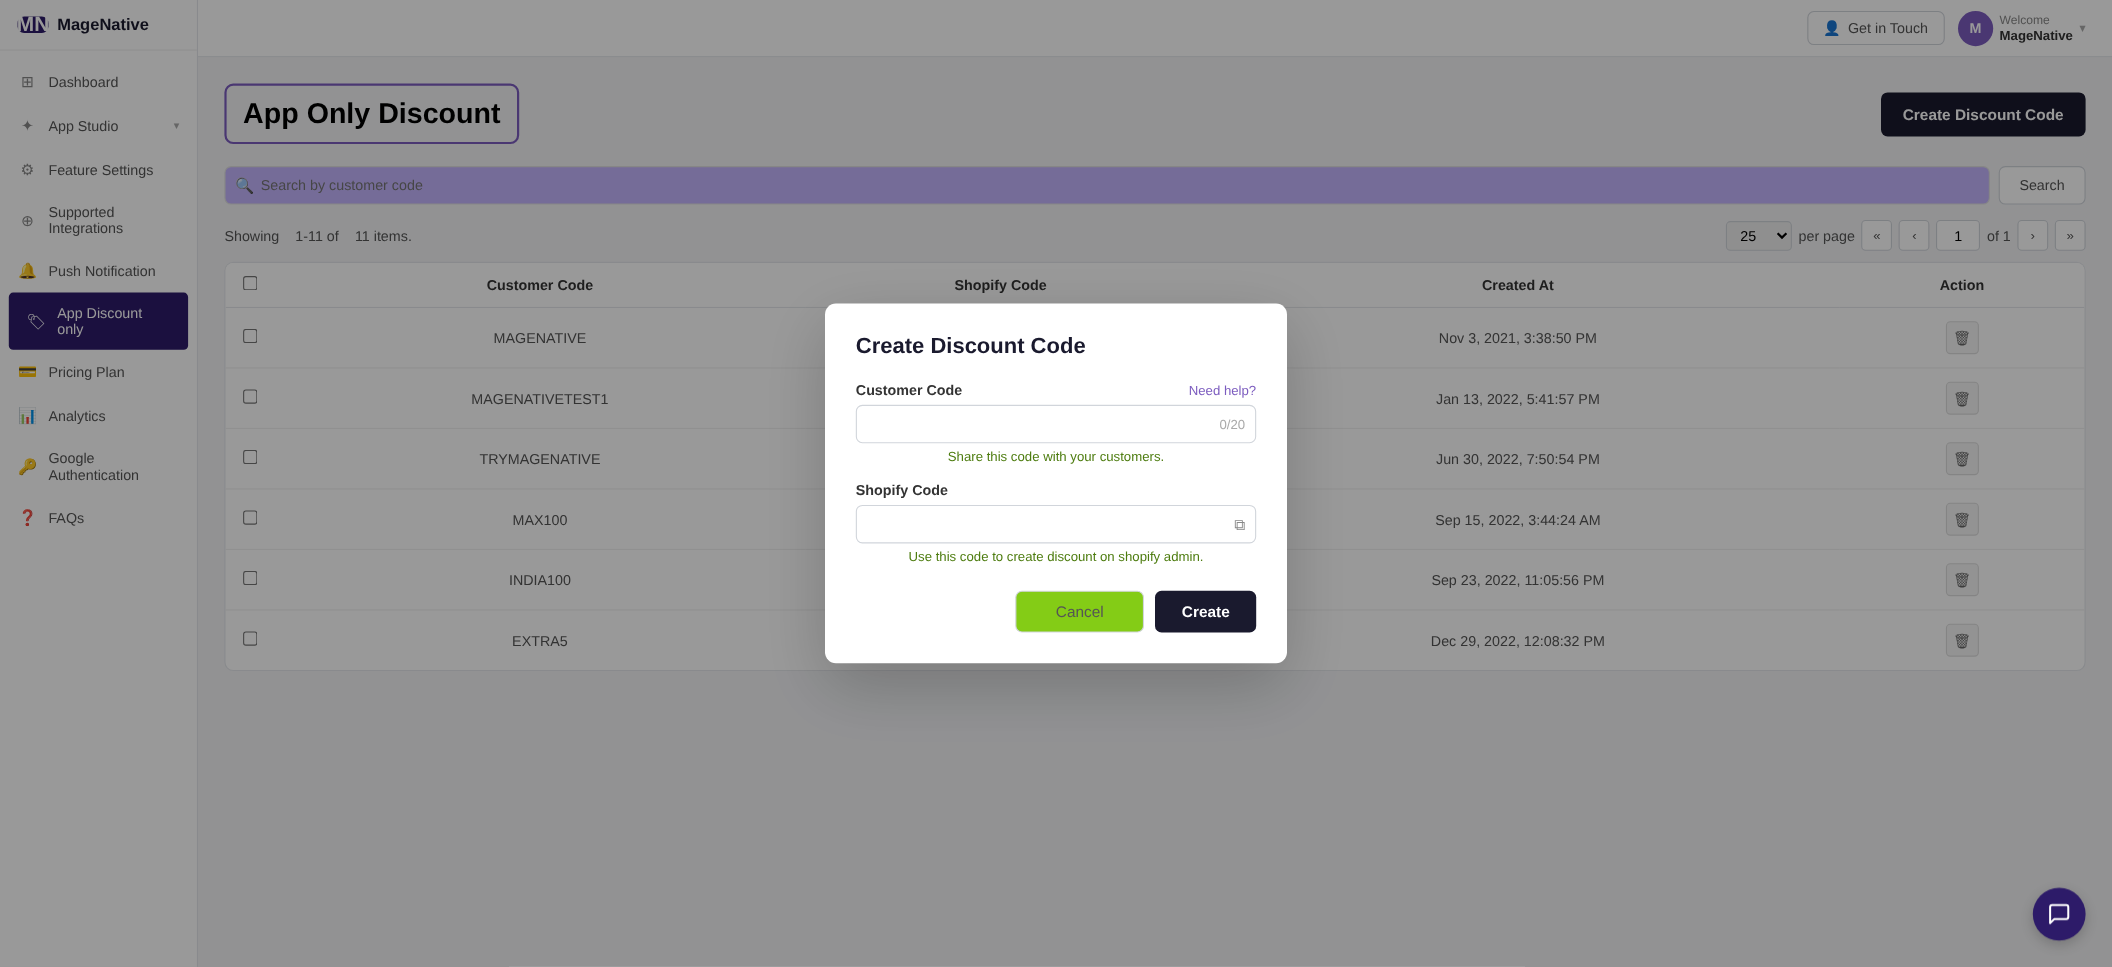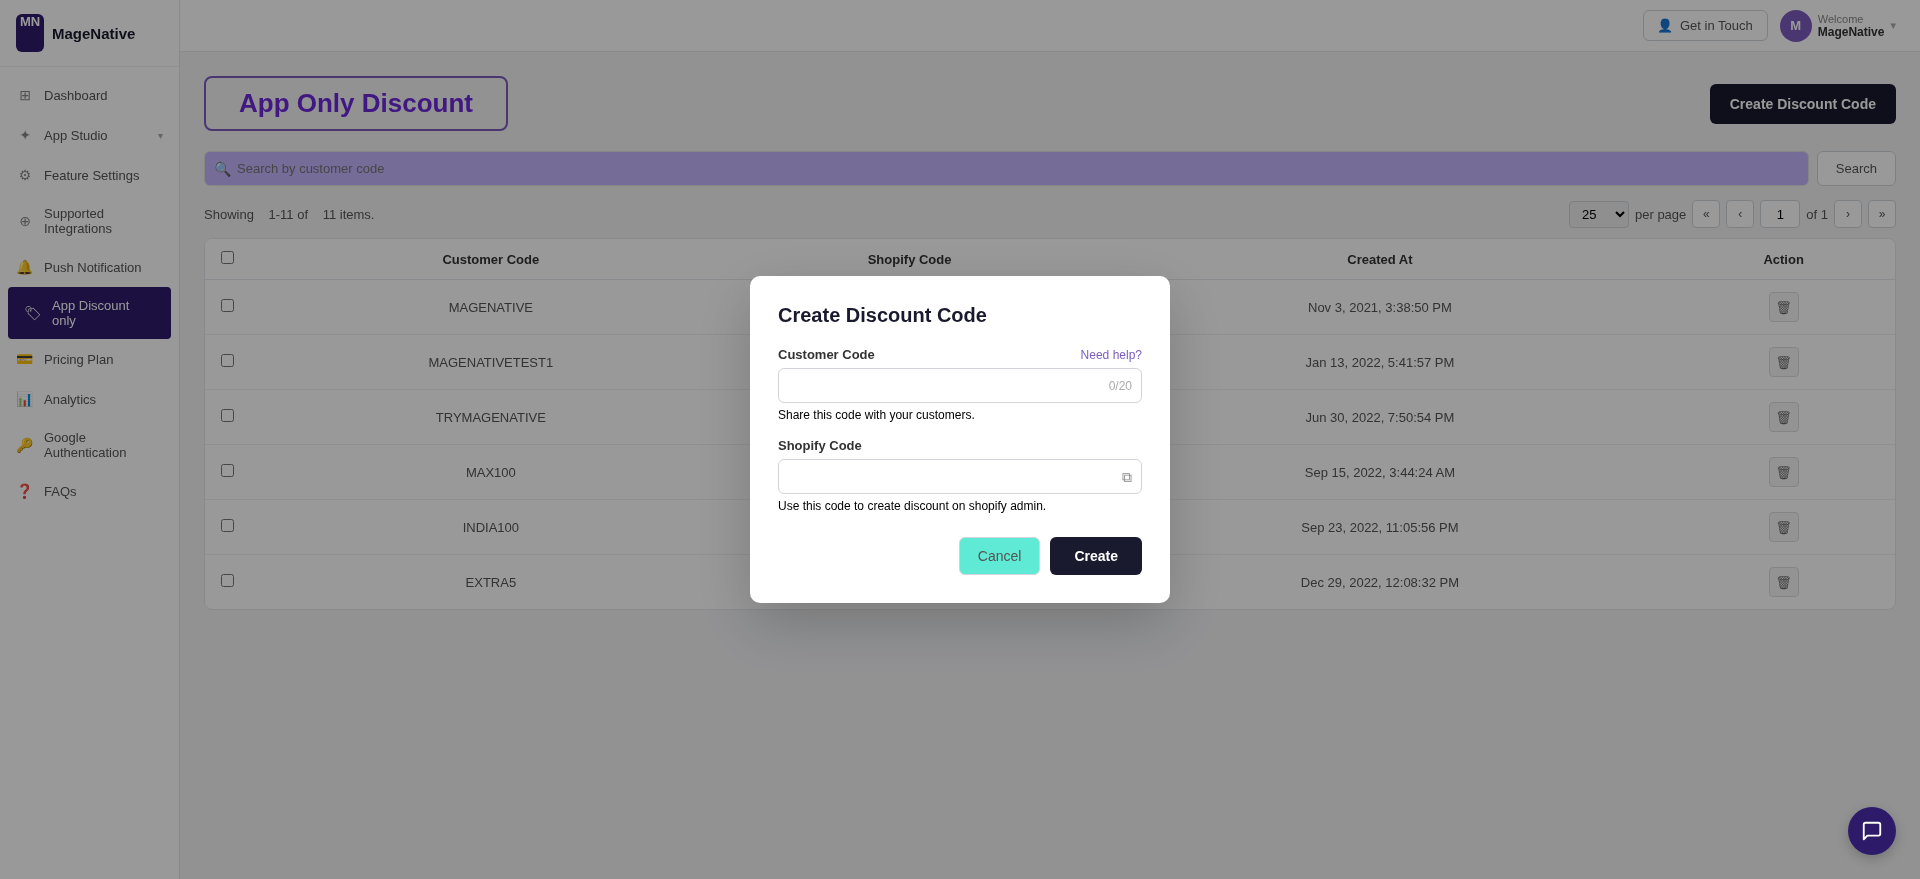--- a/index.html
+++ b/index.html
@@ -19,27 +19,27 @@
     }
     .sidebar-logo {
       display: flex;
       align-items: center;
       gap: 8px;
       padding: 14px 16px;
       border-bottom: 1px solid #f0f0f0;
     }
     .logo-icon {
       width: 28px;
-      height: 38px;
+      height: 15px;
       background: #2d1b69;
       border-radius: 6px;
-      display: flex; align-items: flex-start; justify-content: center;
+      display: flex; align-items: center; justify-content: center;
       color: #fff;
       font-weight: 700;
-      font-size: 13px;
+      font-size: 19px;
     }
     .logo-text {
       font-weight: 700;
       font-size: 15px;
       color: #1a1a2e;
     }
     .sidebar-nav {
       flex: 1;
       padding: 8px 0;
     }
@@ -144,24 +144,24 @@
     }
     .page-header {
       display: flex;
       align-items: center;
       justify-content: space-between;
       margin-bottom: 20px;
     }
     .page-title-box {
       border: 2px solid #7c5cbf;
       border-radius: 8px;
-      padding: 10px 33px;
+      padding: 10px 15px;
       font-size: 26px;
       font-weight: 700;
-      color: #6d28d9;
+      color: #000000;
     }
     .create-btn {
       background: #1a1a2e;
       color: #fff;
       border: none;
       border-radius: 6px;
       padding: 12px 20px;
       font-size: 14px;
       font-weight: 600;
       cursor: pointer;
@@ -350,45 +350,46 @@
     .char-count {
       position: absolute;
       right: 10px;
       top: 50%;
       transform: translateY(-50%);
       font-size: 12px;
       color: #aaa;
     }
     .form-hint {
       font-size: 12px;
-      color: #000000;
+      color: #4d7c0f;
       margin-top: 5px;
+      text-align: center;
     }
     .copy-icon-btn {
       position: absolute;
       right: 10px;
       top: 50%;
       transform: translateY(-50%);
       background: none;
       border: none;
       cursor: pointer;
       color: #888;
       font-size: 14px;
     }
     .modal-actions {
       display: flex;
       justify-content: flex-end;
       gap: 10px;
       margin-top: 24px;
     }
     .cancel-btn {
-      background: #5eead4;
+      background: #84cc16;
       border: 1px solid #d1d5db;
       border-radius: 6px;
-      padding: 10px 18px;
+      padding: 10px 36px;
       font-size: 14px;
       cursor: pointer;
       color: #555;
     }
     .modal-create-btn {
       background: #1a1a2e;
       color: #fff;
       border: none;
       border-radius: 6px;
       padding: 10px 24px;

